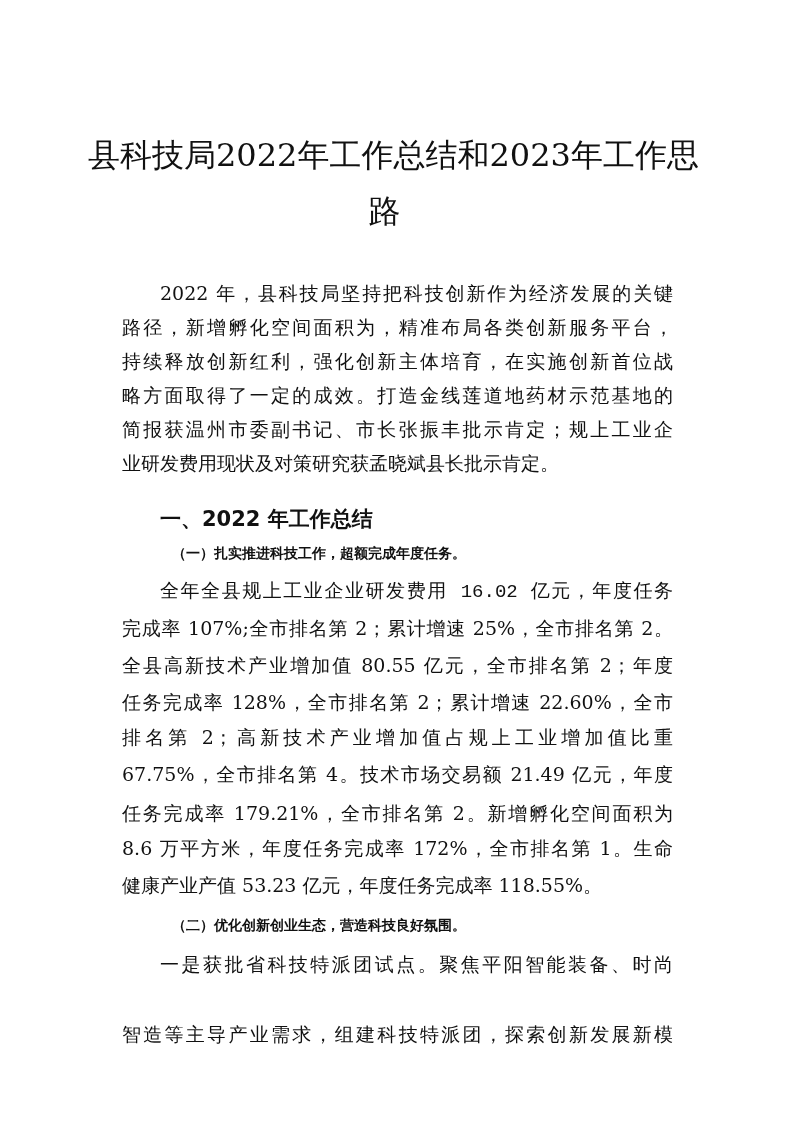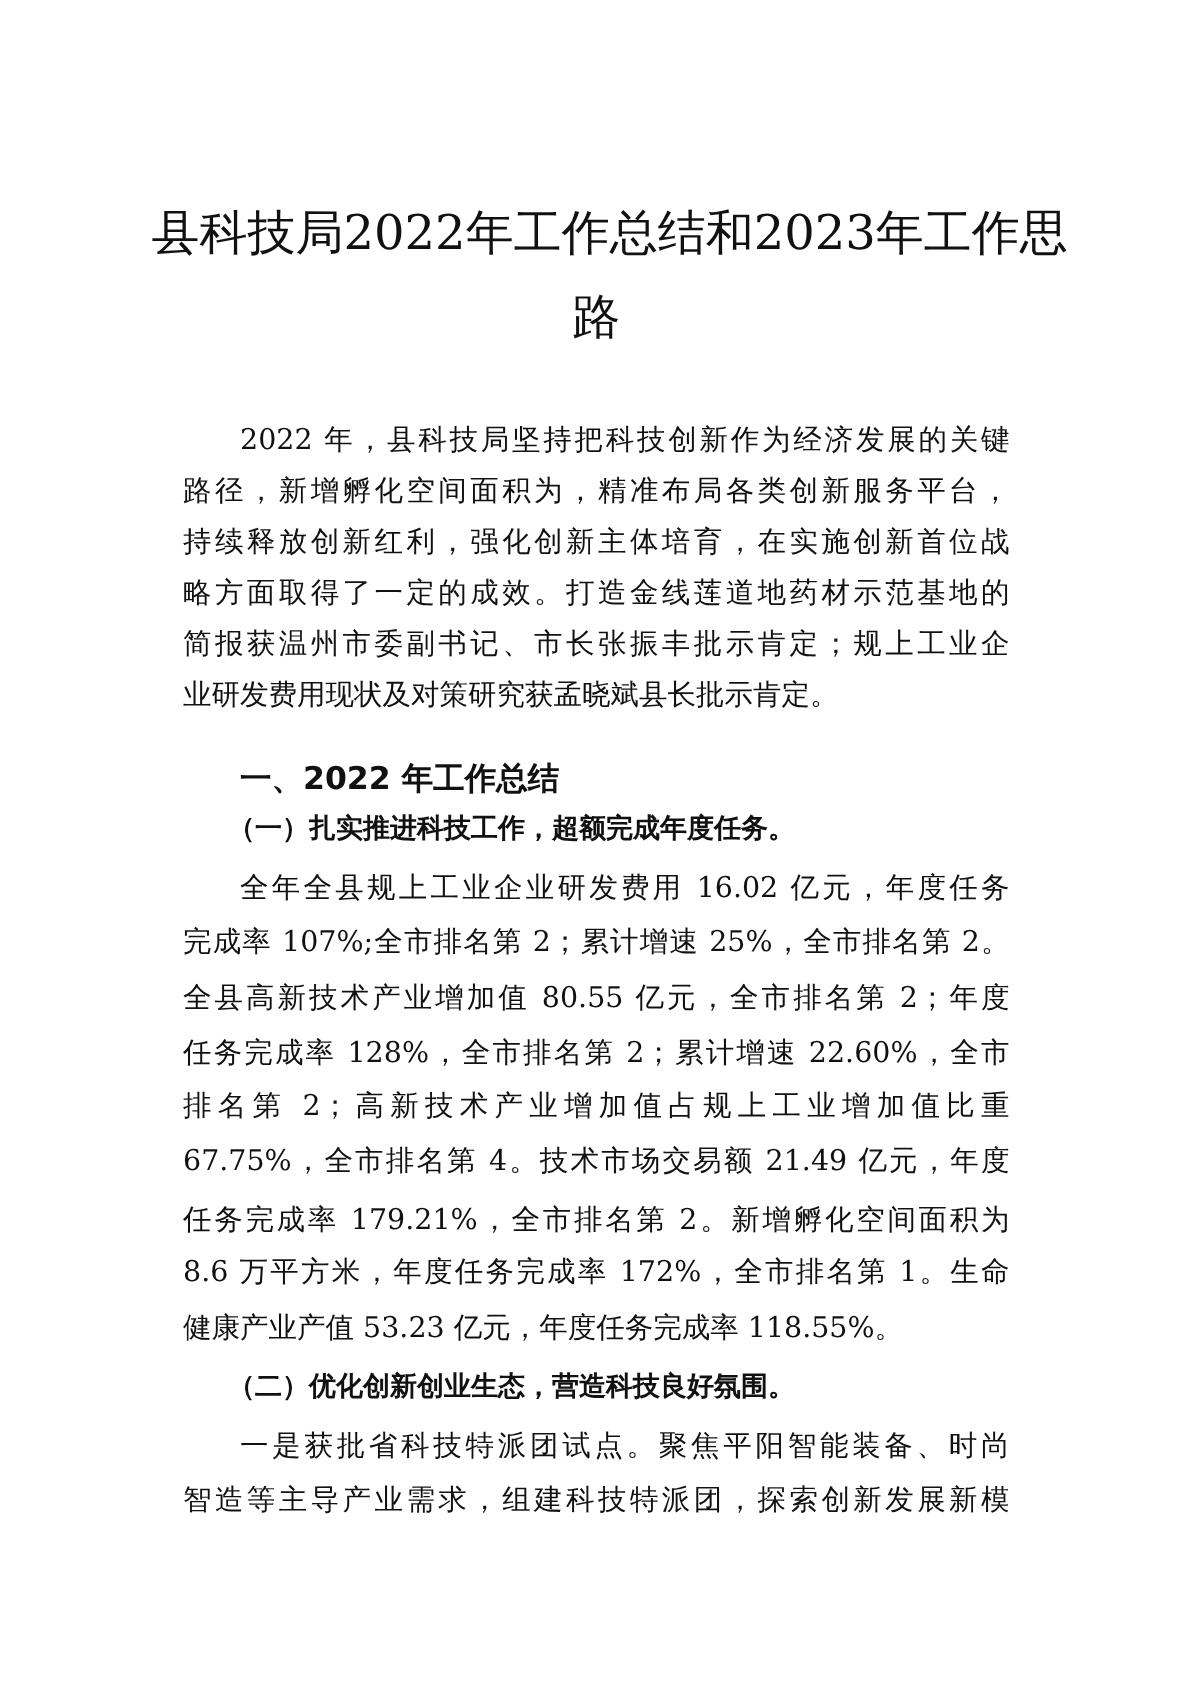--- a/index.html
+++ b/index.html
@@ -1,26 +1,26 @@
 <!DOCTYPE html>
 <html><head>
 <meta charset="utf-8">
 <style>
   html, body { margin: 0; padding: 0; background: #ffffff; }
   body { width: 793px; height: 1122px; position: relative; overflow: hidden; color: #111111;
          font-family: "DejaVu Serif", "Liberation Serif", serif; }
-  .title { position: absolute; left: 101px; width: 593px; text-align: center; font-size: 32px;
+  .title { position: absolute; left: 88px; width: 593px; text-align: center; font-size: 32px;
            font-family: "DejaVu Serif", "Liberation Serif", serif; letter-spacing: 0px; white-space: nowrap; }
   .line { position: absolute; left: 122px; width: 551px; font-size: 19px; white-space: nowrap;
           text-align: justify; text-align-last: justify; height: 28px; line-height: 28px; }
   .indent { left: 160px; width: 513px; }
   .left { text-align-last: left; }
   .h1 { position: absolute; left: 160px; font-size: 21px; font-weight: bold; line-height: 28px;
         font-family: "DejaVu Sans", "Liberation Sans", sans-serif; }
-  .h2 { position: absolute; left: 152px; font-size: 18px; line-height: 28px; font-weight: bold; }
+  .h2 { position: absolute; left: 172px; font-size: 14px; line-height: 28px; font-weight: bold; }
 </style>
 </head>
 <body>
 
 <div>
   <div class="title" style="top:134px;">县科技局2022年工作总结和2023年工作思</div>
   <div class="title" style="top:190px;">路</div>
 
   <div>
     <div class="line indent" style="top:279px;">2022 年，县科技局坚持把科技创新作为经济发展的关键</div>
@@ -28,30 +28,30 @@
     <div class="line" style="top:347px;">持续释放创新红利，强化创新主体培育，在实施创新首位战</div>
     <div class="line" style="top:381px;">略方面取得了一定的成效。打造金线莲道地药材示范基地的</div>
     <div class="line" style="top:415px;">简报获温州市委副书记、市长张振丰批示肯定；规上工业企</div>
     <div class="line left" style="top:449px;">业研发费用现状及对策研究获孟晓斌县长批示肯定。</div>
   </div>
 
   <div class="h1" style="top:505px;">一、2022 年工作总结</div>
   <div class="h2" style="top:539px;">（一）扎实推进科技工作，超额完成年度任务。</div>
 
   <div>
-    <div class="line indent" style="top:578px;">全年全县规上工业企业研发费用 16.02 亿元，年度任务</div>
+    <div class="line indent" style="top:578px;font-family:Liberation Mono, monospace;">全年全县规上工业企业研发费用 16.02 亿元，年度任务</div>
     <div class="line" style="top:614px;">完成率 107%;全市排名第 2；累计增速 25%，全市排名第 2。</div>
     <div class="line" style="top:651px;">全县高新技术产业增加值 80.55 亿元，全市排名第 2；年度</div>
     <div class="line" style="top:688px;">任务完成率 128%，全市排名第 2；累计增速 22.60%，全市</div>
     <div class="line" style="top:723px;">排名第 2；高新技术产业增加值占规上工业增加值比重</div>
     <div class="line" style="top:760px;">67.75%，全市排名第 4。技术市场交易额 21.49 亿元，年度</div>
     <div class="line" style="top:799px;">任务完成率 179.21%，全市排名第 2。新增孵化空间面积为</div>
     <div class="line" style="top:834px;">8.6 万平方米，年度任务完成率 172%，全市排名第 1。生命</div>
     <div class="line left" style="top:871px;">健康产业产值 53.23 亿元，年度任务完成率 118.55%。</div>
   </div>
 
   <div class="h2" style="top:911px;">（二）优化创新创业生态，营造科技良好氛围。</div>
 
   <div>
     <div class="line indent" style="top:950px;">一是获批省科技特派团试点。聚焦平阳智能装备、时尚</div>
-    <div class="line" style="top:986px;">智造等主导产业需求，组建科技特派团，探索创新发展新模</div>
+    <div class="line" style="top:1020px;">智造等主导产业需求，组建科技特派团，探索创新发展新模</div>
   </div>
 </div>
 
 </body></html>

